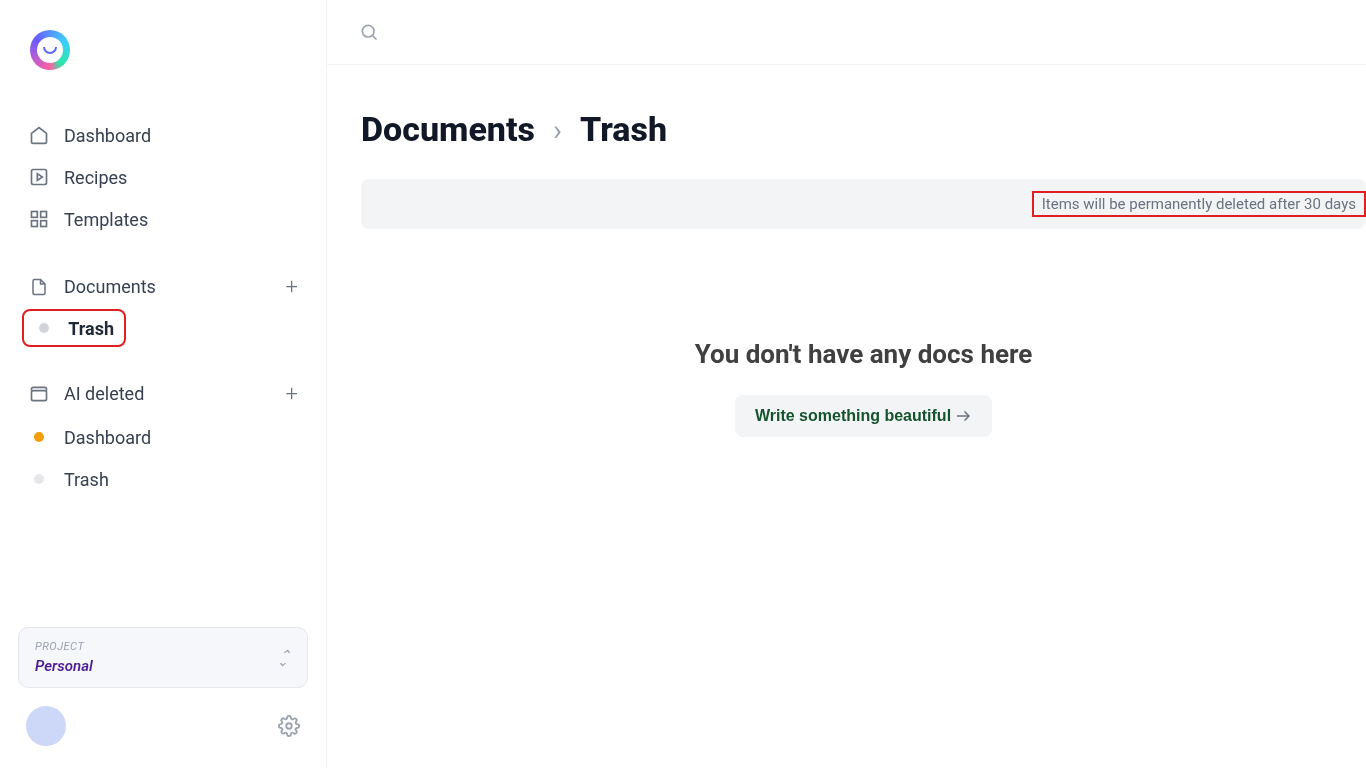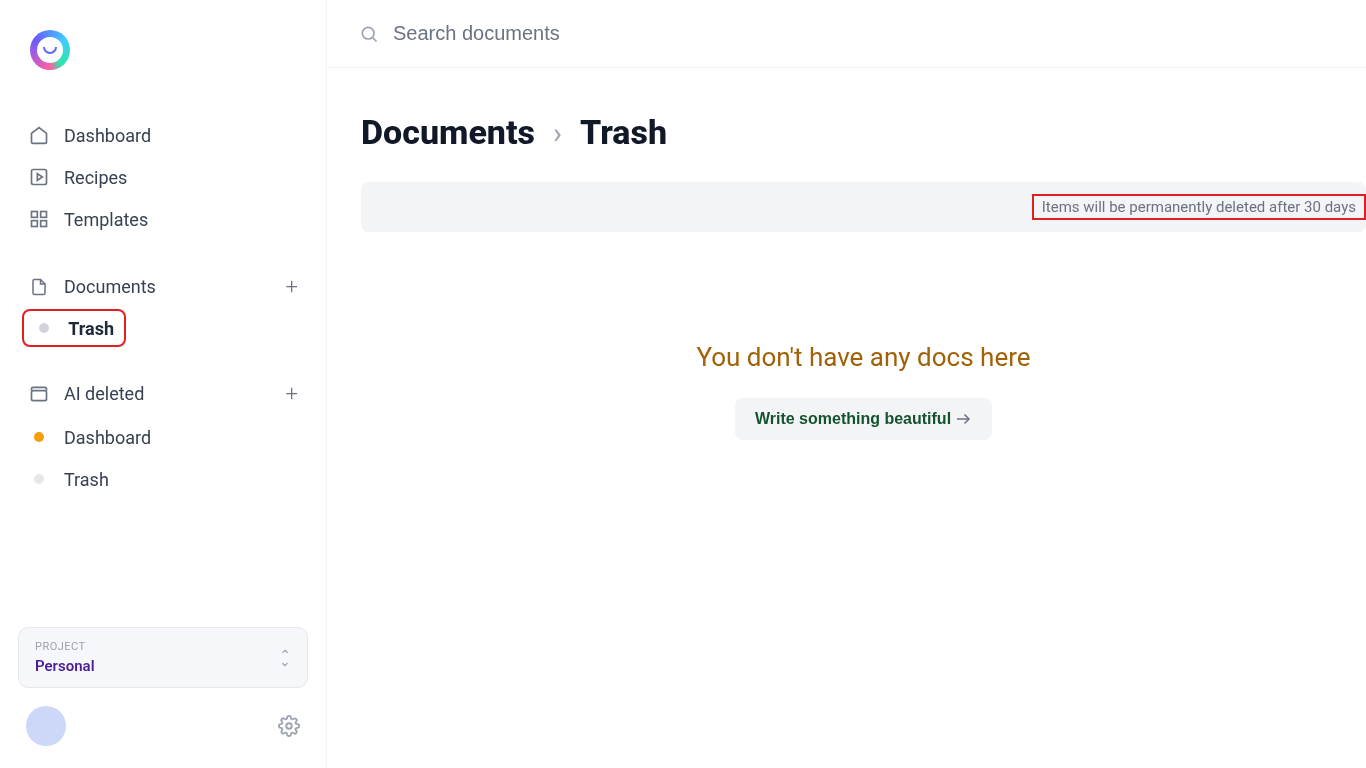--- a/index.html
+++ b/index.html
@@ -13,21 +13,21 @@
 .nav-item { display:flex; align-items:center; gap:14px; padding:10px 10px 10px 10px; font-size:18px; color:#374151; border-radius:8px; cursor:pointer; }
 .nav-item.active { font-weight:700; color:#1f2937; }
 .nav-item .ico { width:22px; height:22px; display:flex; align-items:center; justify-content:center; color:#6b7280; }
 .nav-item .plus { margin-left:auto; color:#6b7280; font-size:22px; font-weight:300; }
 .nav-spacer { height:24px; }
 .dot { width:10px; height:10px; border-radius:50%; display:inline-block; }
 .dot-gray { background:#d1d5db; }
 .dot-orange { background:#f59e0b; }
 .dot-light { background:#e5e7eb; }
 .highlight-red { border:2px solid #e02020; }
-.project-box { margin:4px 18px 18px 18px; background:#f5f7fa; border:1px solid #e5e7eb; border-radius:10px; padding:12px 16px; display:flex; align-items:center; justify-content:space-between; cursor:pointer; }
+.project-box { margin:4px 18px 18px 18px; background:#f5f7fa; border:1px solid #e5e7eb; border-radius:10px; padding:12px 16px; display:flex; align-items:center; justify-content:space-between; cursor:pointer;font-style:italic; }
 .project-box .label { font-size:11px; letter-spacing:.5px; color:#9ca3af; text-transform:uppercase; margin-bottom:4px; }
 .project-box .value { font-size:15px; font-weight:600; color:#4c1d95; }
 .chevud { color:#9ca3af; font-size:14px; display:flex; flex-direction:column; line-height:6px; }
 .bottom-row { display:flex; align-items:center; justify-content:space-between; padding:0 26px 22px 26px; }
 .avatar { width:40px; height:40px; border-radius:50%; background:#cdd8f9; }
 .cog { width:22px; height:22px; color:#9ca3af; }
 .sidebar-fill { flex:1; }
 
 .main { flex:1; display:flex; flex-direction:column; }
 .search-row { display:flex; align-items:center; gap:14px; padding:22px 0 22px 32px; border-bottom:1px solid #f1f3f5; }
@@ -36,21 +36,21 @@
 .search-icon { width:20px; height:20px; color:#9ca3af; }
 .content { padding:44px 0 0 34px; }
 .breadcrumb { display:flex; align-items:center; gap:18px; font-size:34px; }
 .breadcrumb .root { font-weight:800; color:#111827; }
 .breadcrumb .sep { color:#9ca3af; font-size:30px; }
 .breadcrumb .leaf { font-weight:800; color:#111827; }
 .banner { margin-top:30px; background:#f3f4f6; border-radius:8px; padding:12px 0; text-align:right; position:relative; }
 .banner-text { display:inline-block; font-size:15px; color:#6b7280; padding:2px 8px; }
 .banner-highlight { border:2px solid #e02020; }
 .empty-area { text-align:center; margin-top:110px; }
-.empty-title { font-size:26px; color:#a16207; font-weight:400; }
+.empty-title { font-size:26px; color:#404040; font-weight:700; }
 .write-btn { display:inline-flex; align-items:center; gap:3px; background:#f3f4f6; border:none; border-radius:8px; padding:12px 20px; margin-top:26px; font-size:16px; font-weight:600; color:#14532d; cursor:pointer; }
 .arrow-right { width:18px; height:18px; color:#6b7280; }
 svg { display:block; }
 </style>
 </head>
 <body>
 
 <div class="sidebar">
   <div class="logo-area">
     <div class="logo">
@@ -162,21 +162,20 @@
 </div>
 
 <div class="main">
   <div class="search-row">
     <span class="search-icon">
       <svg viewBox="0 0 24 24" width="20" height="20" fill="none" stroke="currentColor" stroke-width="2">
           <circle cx="11" cy="11" r="7"></circle>
           <line x1="21" y1="21" x2="16.65" y2="16.65"></line>
         </svg>
     </span>
-    <input type="text" placeholder="Search documents" style="">
   </div>
 
   <div class="content">
     <div class="breadcrumb">
       <span class="root">Documents</span>
       <span class="sep">›</span>
       <span class="leaf">Trash</span>
     </div>
 
     <div class="banner">

